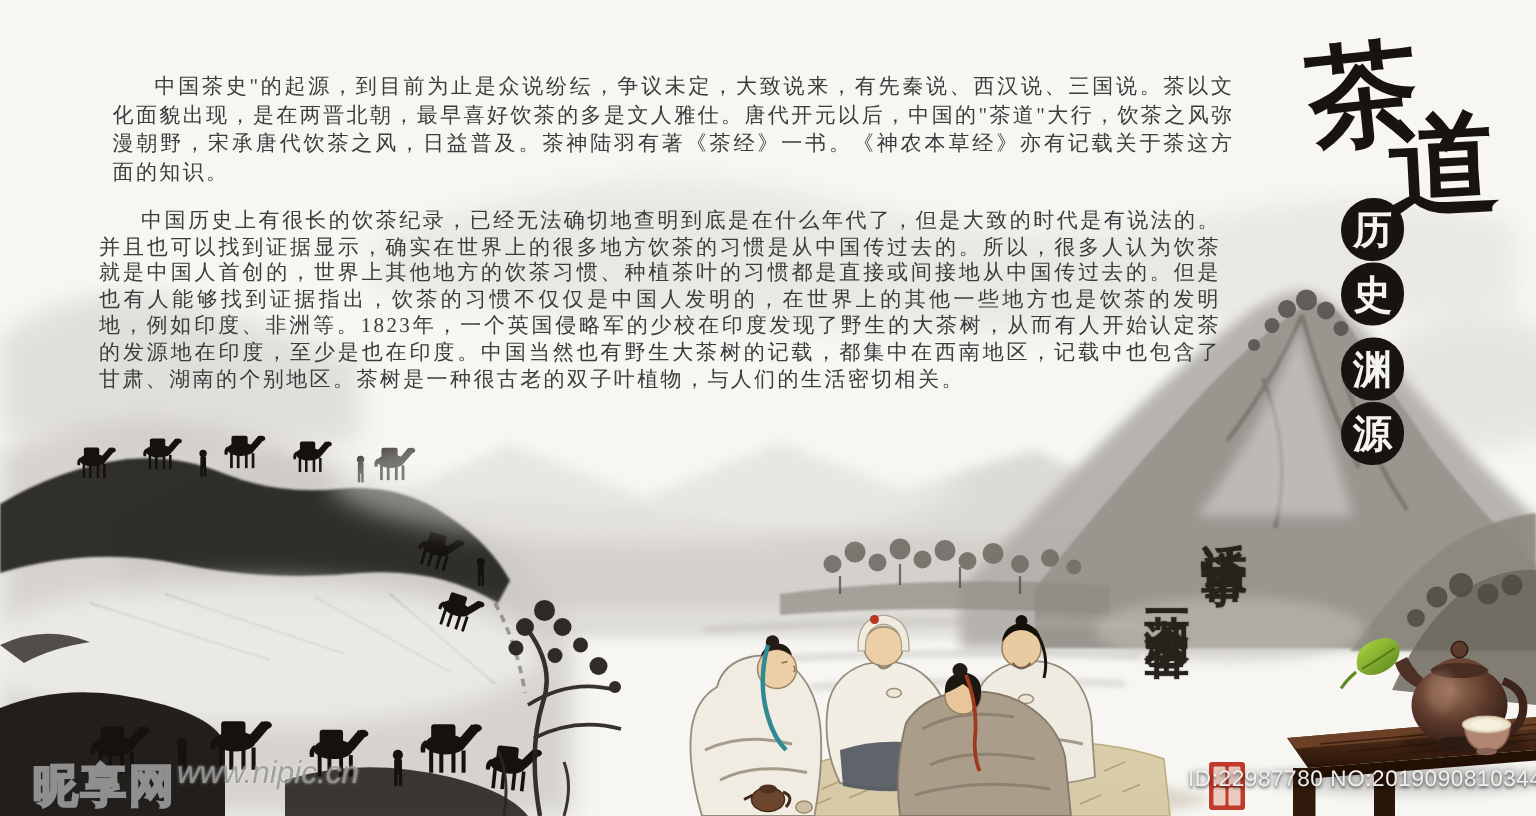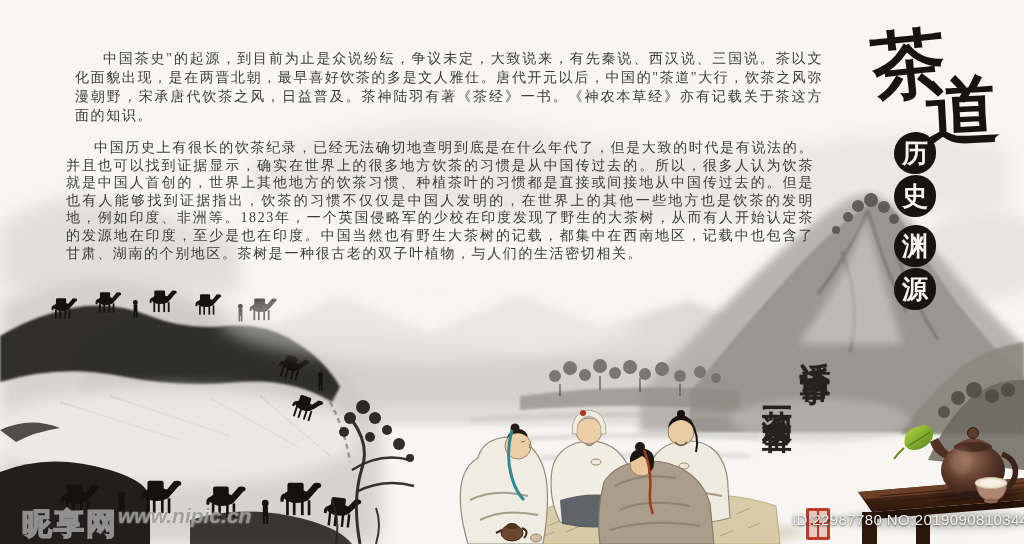--- a/index.html
+++ b/index.html
@@ -34,21 +34,21 @@
   .seal i{background:#f3e6dd;opacity:.85;border-radius:1px;}
   
   .stock-id{position:absolute;z-index:4;left:792px;top:511px;font-family:"Liberation Sans",sans-serif;
             font-size:15px;color:#f0f0f0;letter-spacing:.4px;white-space:nowrap;
             text-shadow:0 1px 2px rgba(0,0,0,.55),0 0 4px rgba(0,0,0,.35);}
   
   .watermark{position:absolute;z-index:4;left:10px;top:504px;display:flex;align-items:flex-start;gap:0;
              font-family:"Liberation Sans",sans-serif;padding-left:12px;}
   .wm-name{font-size:30px;font-weight:800;color:rgba(255,255,255,.22);
            -webkit-text-stroke:1.6px #8f8f8f;letter-spacing:2px;}
-  .wm-url{font-size:21px;font-weight:700;font-style:italic;color:rgba(148,148,148,.85);
+  .wm-url{font-size:21px;font-weight:400;font-style:italic;color:rgba(148,148,148,.85);
           text-shadow:0 0 2px rgba(255,255,255,.6);}
 </style>
 </head>
 <body>
 
 <div class="canvas">
 
   <svg class="art" width="1024" height="544" viewBox="0 0 1024 544">
     <defs>
       <filter id="b1" x="-20%" y="-20%" width="140%" height="140%">

